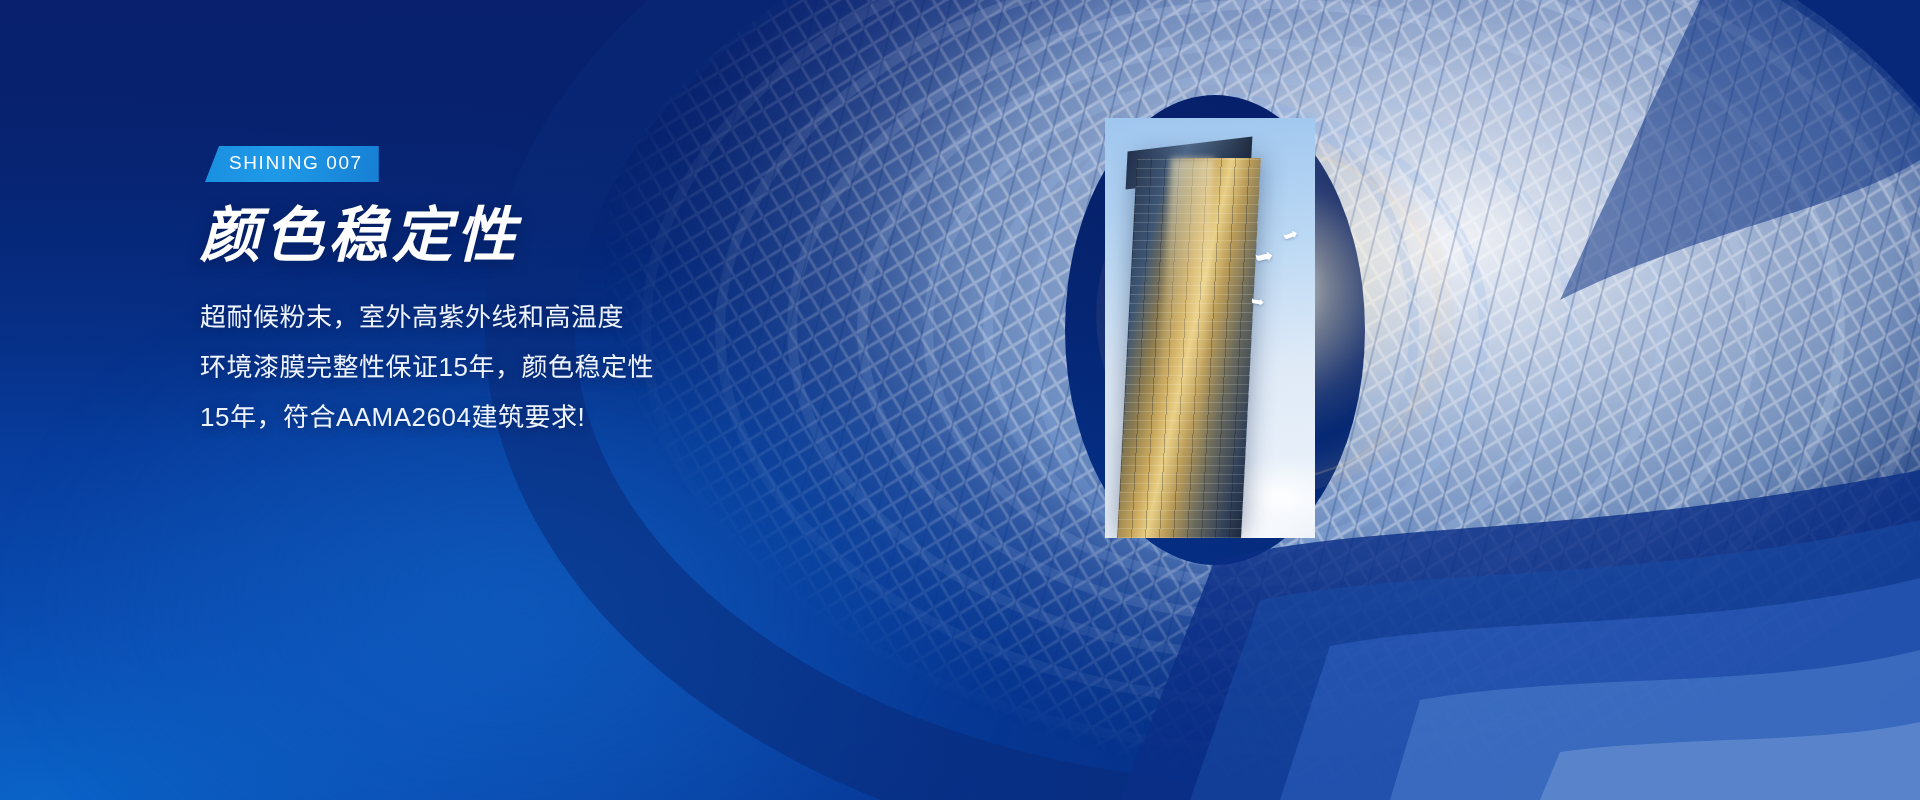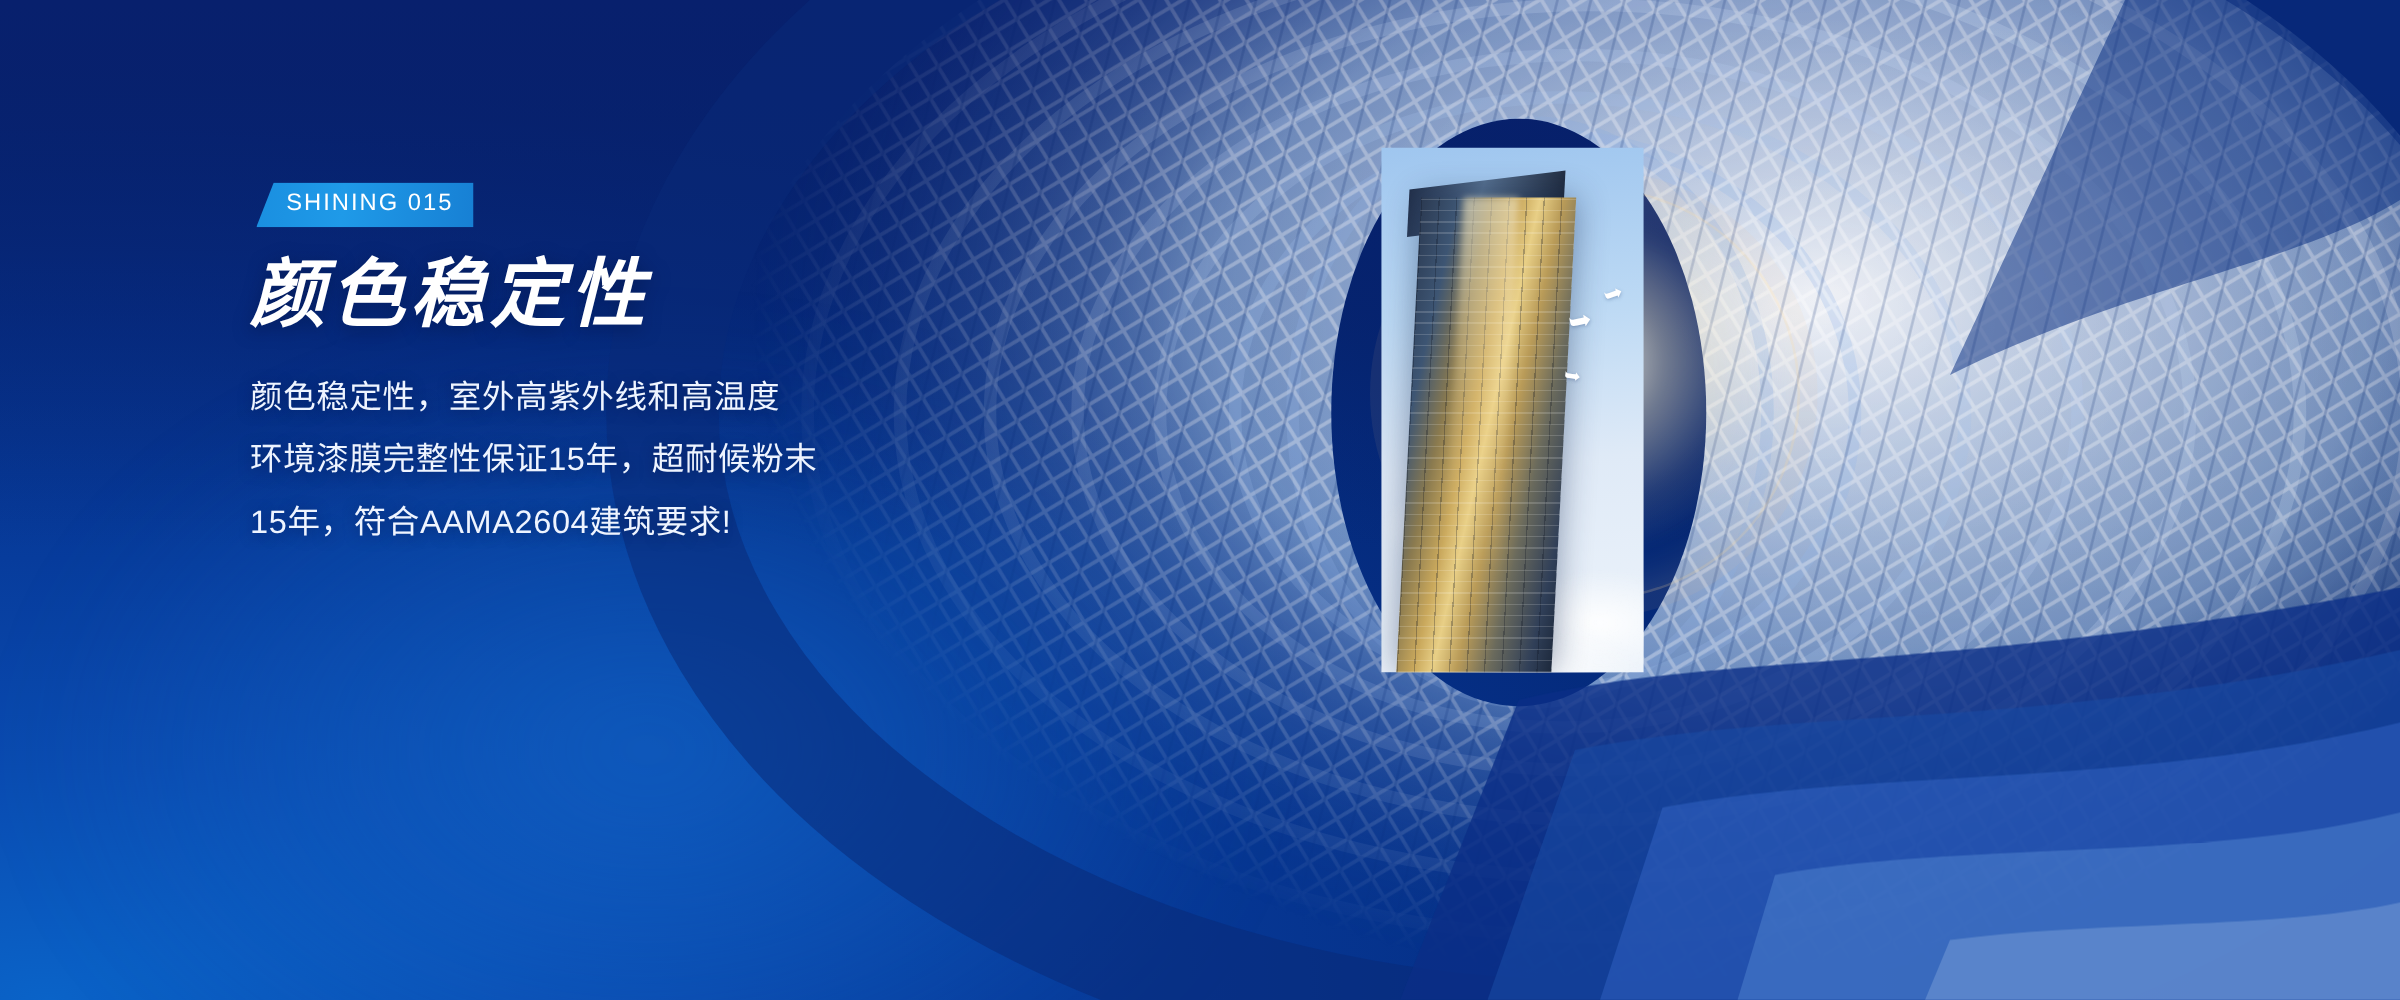--- a/index.html
+++ b/index.html
@@ -238,24 +238,24 @@
       <div class="tower-glass"></div>
     </div>
     <div class="tower-sheen"></div>
     <div class="bird" style="left:150px;top:128px;transform:rotate(-12deg);">➥</div>
     <div class="bird" style="left:178px;top:108px;font-size:18px;transform:rotate(-20deg);">➥</div>
     <div class="bird" style="left:146px;top:176px;font-size:16px;transform:rotate(8deg);">➥</div>
   </div>
 
   <div class="content">
 
-    <div class="badge">SHINING 015</div>
+    <div class="badge">SHINING 007</div>
 
     <h1 class="title">颜色稳定性</h1>
 
     <div class="desc">
-      <span class="desc-line">颜色稳定性，室外高紫外线和高温度</span>
-      <span class="desc-line">环境漆膜完整性保证15年，超耐候粉末</span>
+      <span class="desc-line">超耐候粉末，室外高紫外线和高温度</span>
+      <span class="desc-line">环境漆膜完整性保证15年，颜色稳定性</span>
       <span class="desc-line">15年，符合AAMA2604建筑要求!</span>
     </div>
   </div>
 
 </div>
 
 </body></html>

